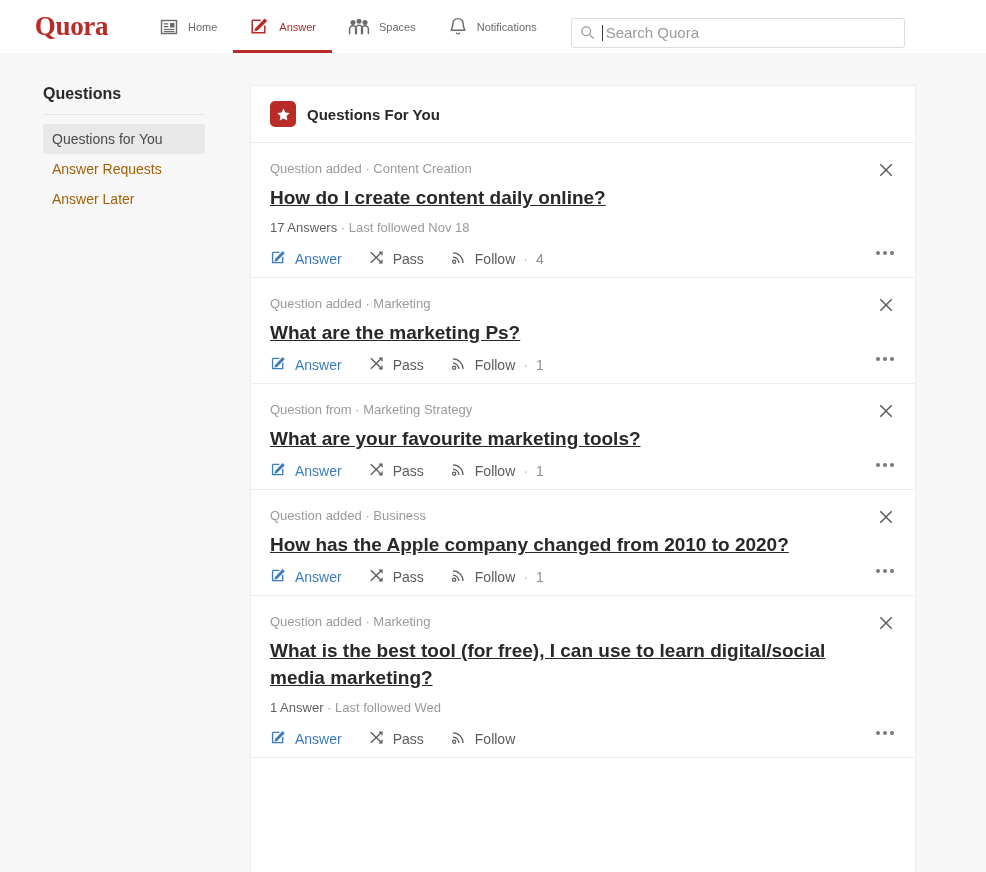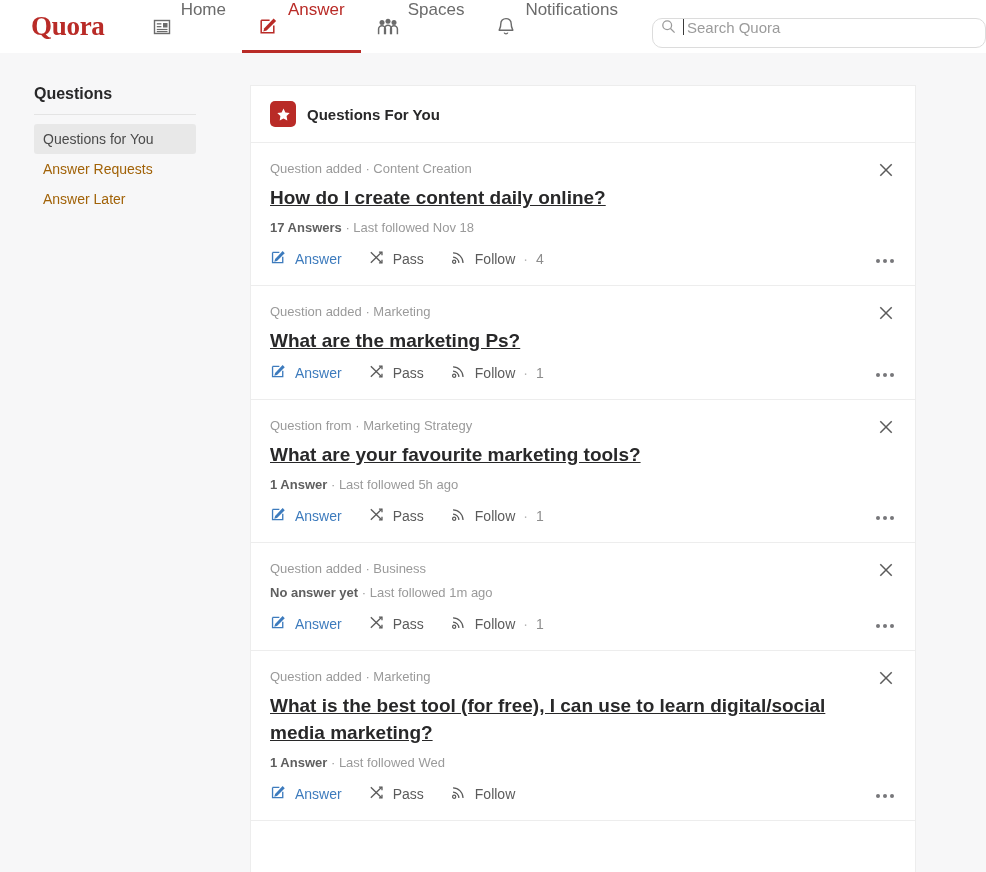--- a/index.html
+++ b/index.html
@@ -23,27 +23,27 @@
   #logo {
     width: 143px; height: 53px;
     display: flex; align-items: center; justify-content: center;
     font-family: "Liberation Serif", serif;
     font-size: 27px; font-weight: bold;
     color: #b92b27;
     letter-spacing: -0.3px;
     line-height: 1;
   }
   .navtab {
-    display: flex; 
+    display: flex; align-items: center;
     gap: 9px;
     padding: 0 16px;
     height: 53px;
     position: relative;
     color: #6b6b6b;
-    font-size: 17px;
+    font-size: 11px;
     cursor: pointer;
     background: transparent;
     border: none;
     font-family: "Liberation Sans", sans-serif;
   }
   .navtab .lbl { white-space: nowrap; }
   .navtab.active { color: #b92b27; }
   .navtab.active::after {
     content: ""; position: absolute;
     left: 0; right: 0; bottom: 0;
@@ -53,23 +53,23 @@
 
   
   #searchwrap {
     display: flex; align-items: center;
     margin-left: 18px;
     align-self: center;
   }
   #searchbox {
     width: 334px; height: 30px;
     border: 1px solid #dcdcdc;
-    border-radius: 10px;
+    border-radius: 3px;
     background: #ffffff;
-    display: flex; align-items: flex-start;
+    display: flex; align-items: center;
     padding: 0 8px;
     gap: 7px;
   }
   #searchbox .sico { flex: 0 0 auto; display:flex; }
   #caret {
     width: 1px; height: 16px; background: #3a3a3a;
     flex: 0 0 auto; margin-right: -4px;
   }
   #searchinput {
     border: none; outline: none;
@@ -84,21 +84,21 @@
 
   
   #page {
     position: absolute; top: 53px; left: 0;
     width: 986px; height: 819px;
     background: #f7f7f8;
   }
 
   
   #sidebar {
-    position: absolute; left: 34px; top: 32px;
+    position: absolute; left: 43px; top: 32px;
     width: 162px;
   }
   #sidebar-title {
     font-size: 16px; font-weight: bold; color: #282829;
     padding-bottom: 11px;
     border-bottom: 1px solid #e4e4e4;
     margin-bottom: 9px;
   }
   .side-item {
     font-size: 14px;
@@ -132,40 +132,40 @@
     border-radius: 5px;
     display: flex; align-items: center; justify-content: center;
     flex: 0 0 auto;
   }
   #card-head-title {
     font-size: 15px; font-weight: bold; color: #282829;
   }
 
   .qitem {
     position: relative;
-    padding: 18px 19px 16px 19px;
+    padding: 18px 19px 8px 19px;
     border-bottom: 1px solid #ededed;
   }
   .qmeta {
     font-size: 13px; color: #9a9a9a;
     margin-bottom: 9px;
   }
   .qtitle {
     font-size: 19px; font-weight: bold; color: #282829;
     line-height: 1.42;
     margin: 0 0 8px 0;
     cursor: pointer;
     max-width: 600px;
     text-decoration: underline;
   }
   .qstats {
     font-size: 13px; color: #9a9a9a;
     margin-bottom: 14px;
   }
-  .qstats .strong { color: #5f5f5f; font-weight: bold; }
+  .qstats .strong { color: #5f5f5f; font-weight: normal; }
   .qactions {
     display: flex; align-items: center;
     gap: 26px;
   }
   .act {
     display: flex; align-items: center; gap: 8px;
     font-size: 14px; color: #5b5b5b;
     cursor: pointer;
     background: none; border: none; padding: 0;
     font-family: "Liberation Sans", sans-serif;
@@ -389,24 +389,20 @@
     <button class="more-btn">
       <i></i>
             <i></i>
             <i></i>
     </button>
   </div>
 
   <div class="qitem">
     <div class="qmeta">Question from · Marketing Strategy</div>
     <div class="qtitle">What are your favourite marketing tools?</div>
-    <div class="qstats">
-      <span class="strong">1 Answer</span>
-      <span> · Last followed 5h ago</span>
-    </div>
     <div class="qactions">
       <button class="act answer">
         <span>
           <svg width="17" height="17" viewBox="0 0 18 18">
             <path d="M2.7 3.6 h7.2 M2.7 3.6 v10.8 h10.8 v-6.2" fill="none" stroke="#3d7bbd" stroke-width="1.4"></path>
             <path d="M13.4 2.2 L15.6 4.4 L7.4 12.6 L4.5 13.5 L5.4 10.6 Z" fill="#3d7bbd"></path>
           </svg>
         </span>
         <span>Answer</span>
       </button>
@@ -446,24 +442,21 @@
 
     <button class="more-btn">
       <i></i>
             <i></i>
             <i></i>
     </button>
   </div>
 
   <div class="qitem">
     <div class="qmeta">Question added · Business</div>
-    <div class="qstats">
-      <span class="strong">No answer yet</span>
-      <span> · Last followed 1m ago</span>
-    </div>
+    <div class="qtitle">How has the Apple company changed from 2010 to 2020?</div>
     <div class="qactions">
       <button class="act answer">
         <span>
           <svg width="17" height="17" viewBox="0 0 18 18">
             <path d="M2.7 3.6 h7.2 M2.7 3.6 v10.8 h10.8 v-6.2" fill="none" stroke="#3d7bbd" stroke-width="1.4"></path>
             <path d="M13.4 2.2 L15.6 4.4 L7.4 12.6 L4.5 13.5 L5.4 10.6 Z" fill="#3d7bbd"></path>
           </svg>
         </span>
         <span>Answer</span>
       </button>

